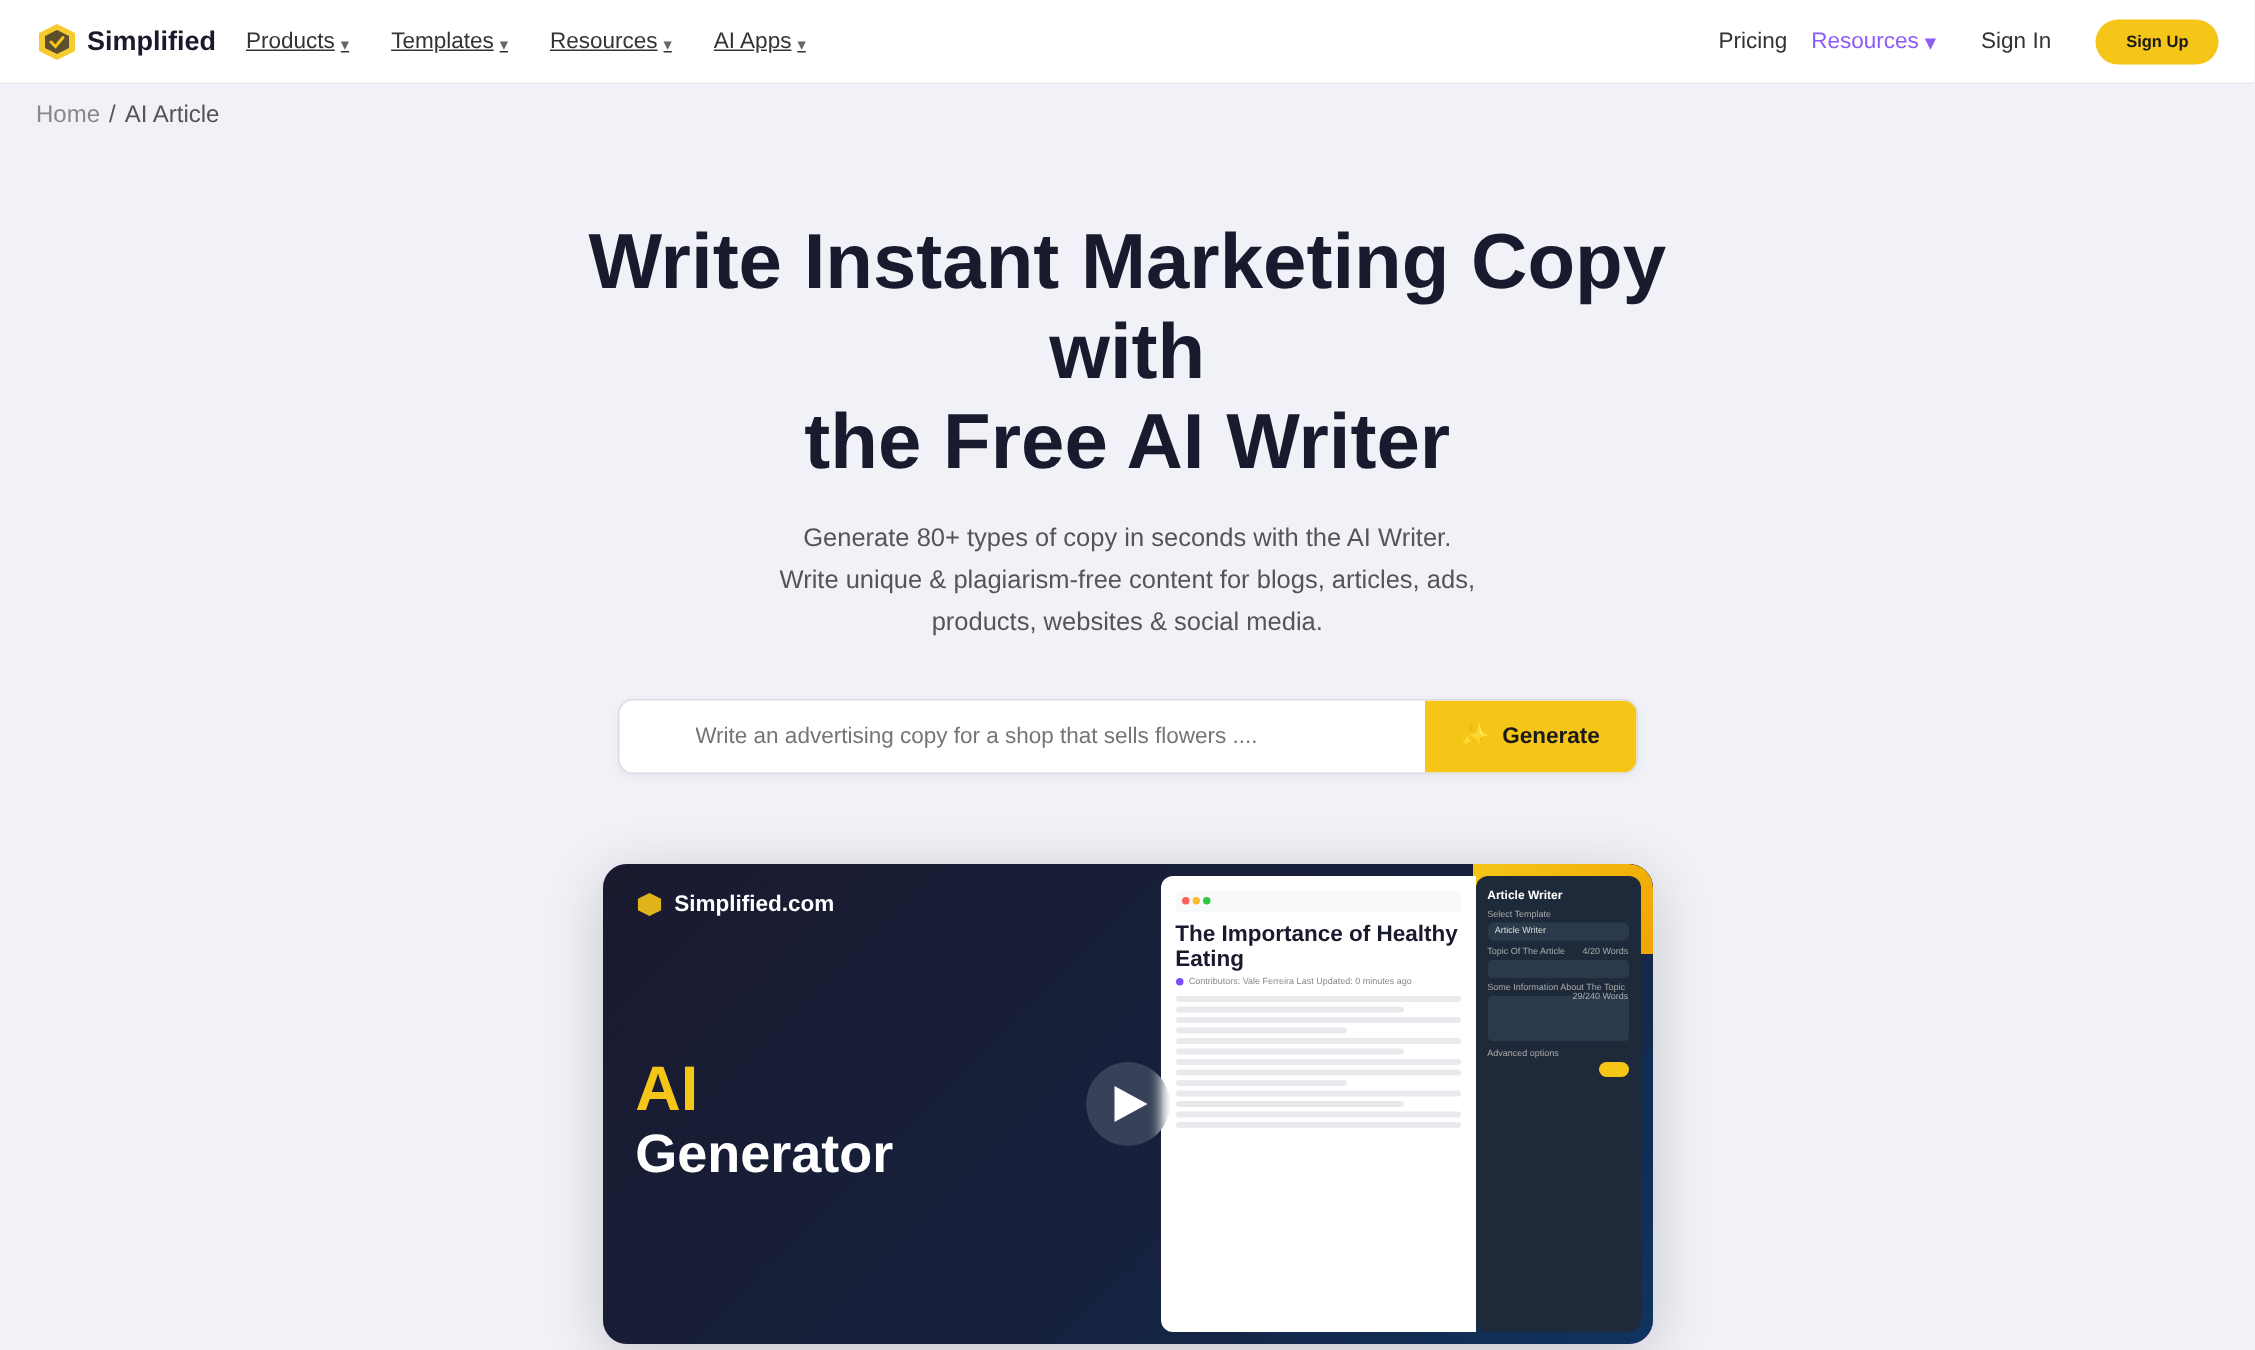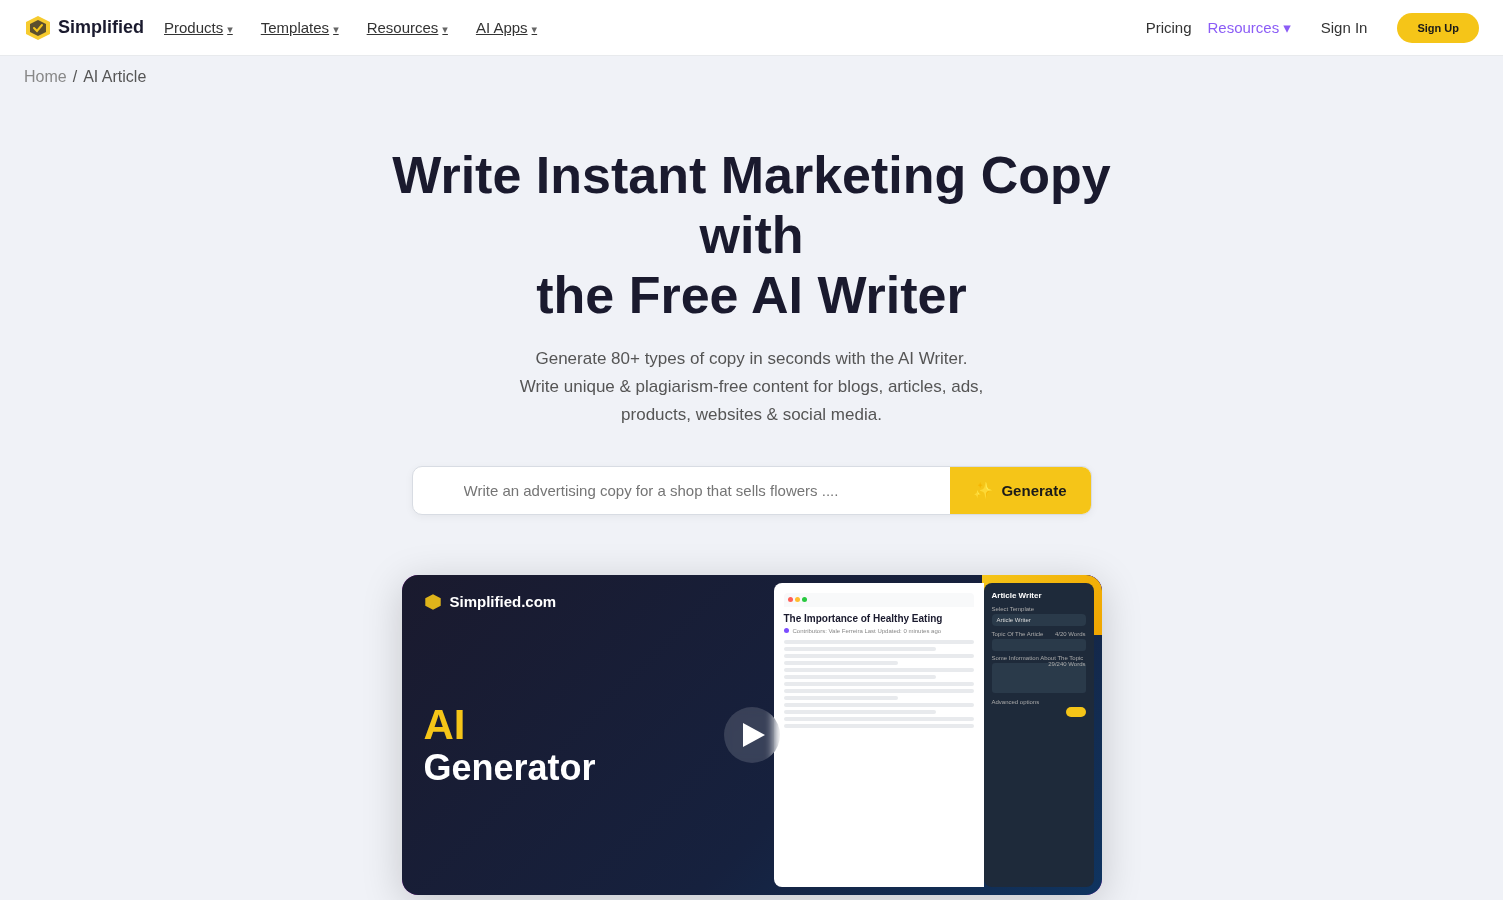--- a/index.html
+++ b/index.html
@@ -173,21 +173,21 @@
     .mockup-doc {
       background: #fff;
       margin: 8px 0 8px 8px;
       border-radius: 8px 0 0 8px;
       flex: 1;
       padding: 10px;
       font-size: 7px; color: #333;
       overflow: hidden;
     }
     .mockup-doc .doc-title {
-      font-size: 10px; font-weight: 700; color: #1a1a2e;
+      font-size: 15px; font-weight: 700; color: #1a1a2e;
       margin-bottom: 4px;
     }
     .mockup-doc .doc-meta {
       font-size: 6px; color: #888; margin-bottom: 6px;
       display: flex; align-items: center; gap: 4px;
     }
     .meta-dot { width: 5px; height: 5px; border-radius: 50%; background: #7c4dff; display: inline-block; }
     .mockup-doc .doc-line {
       height: 4px; background: #e8eaed; border-radius: 2px;
       margin-bottom: 3px;

